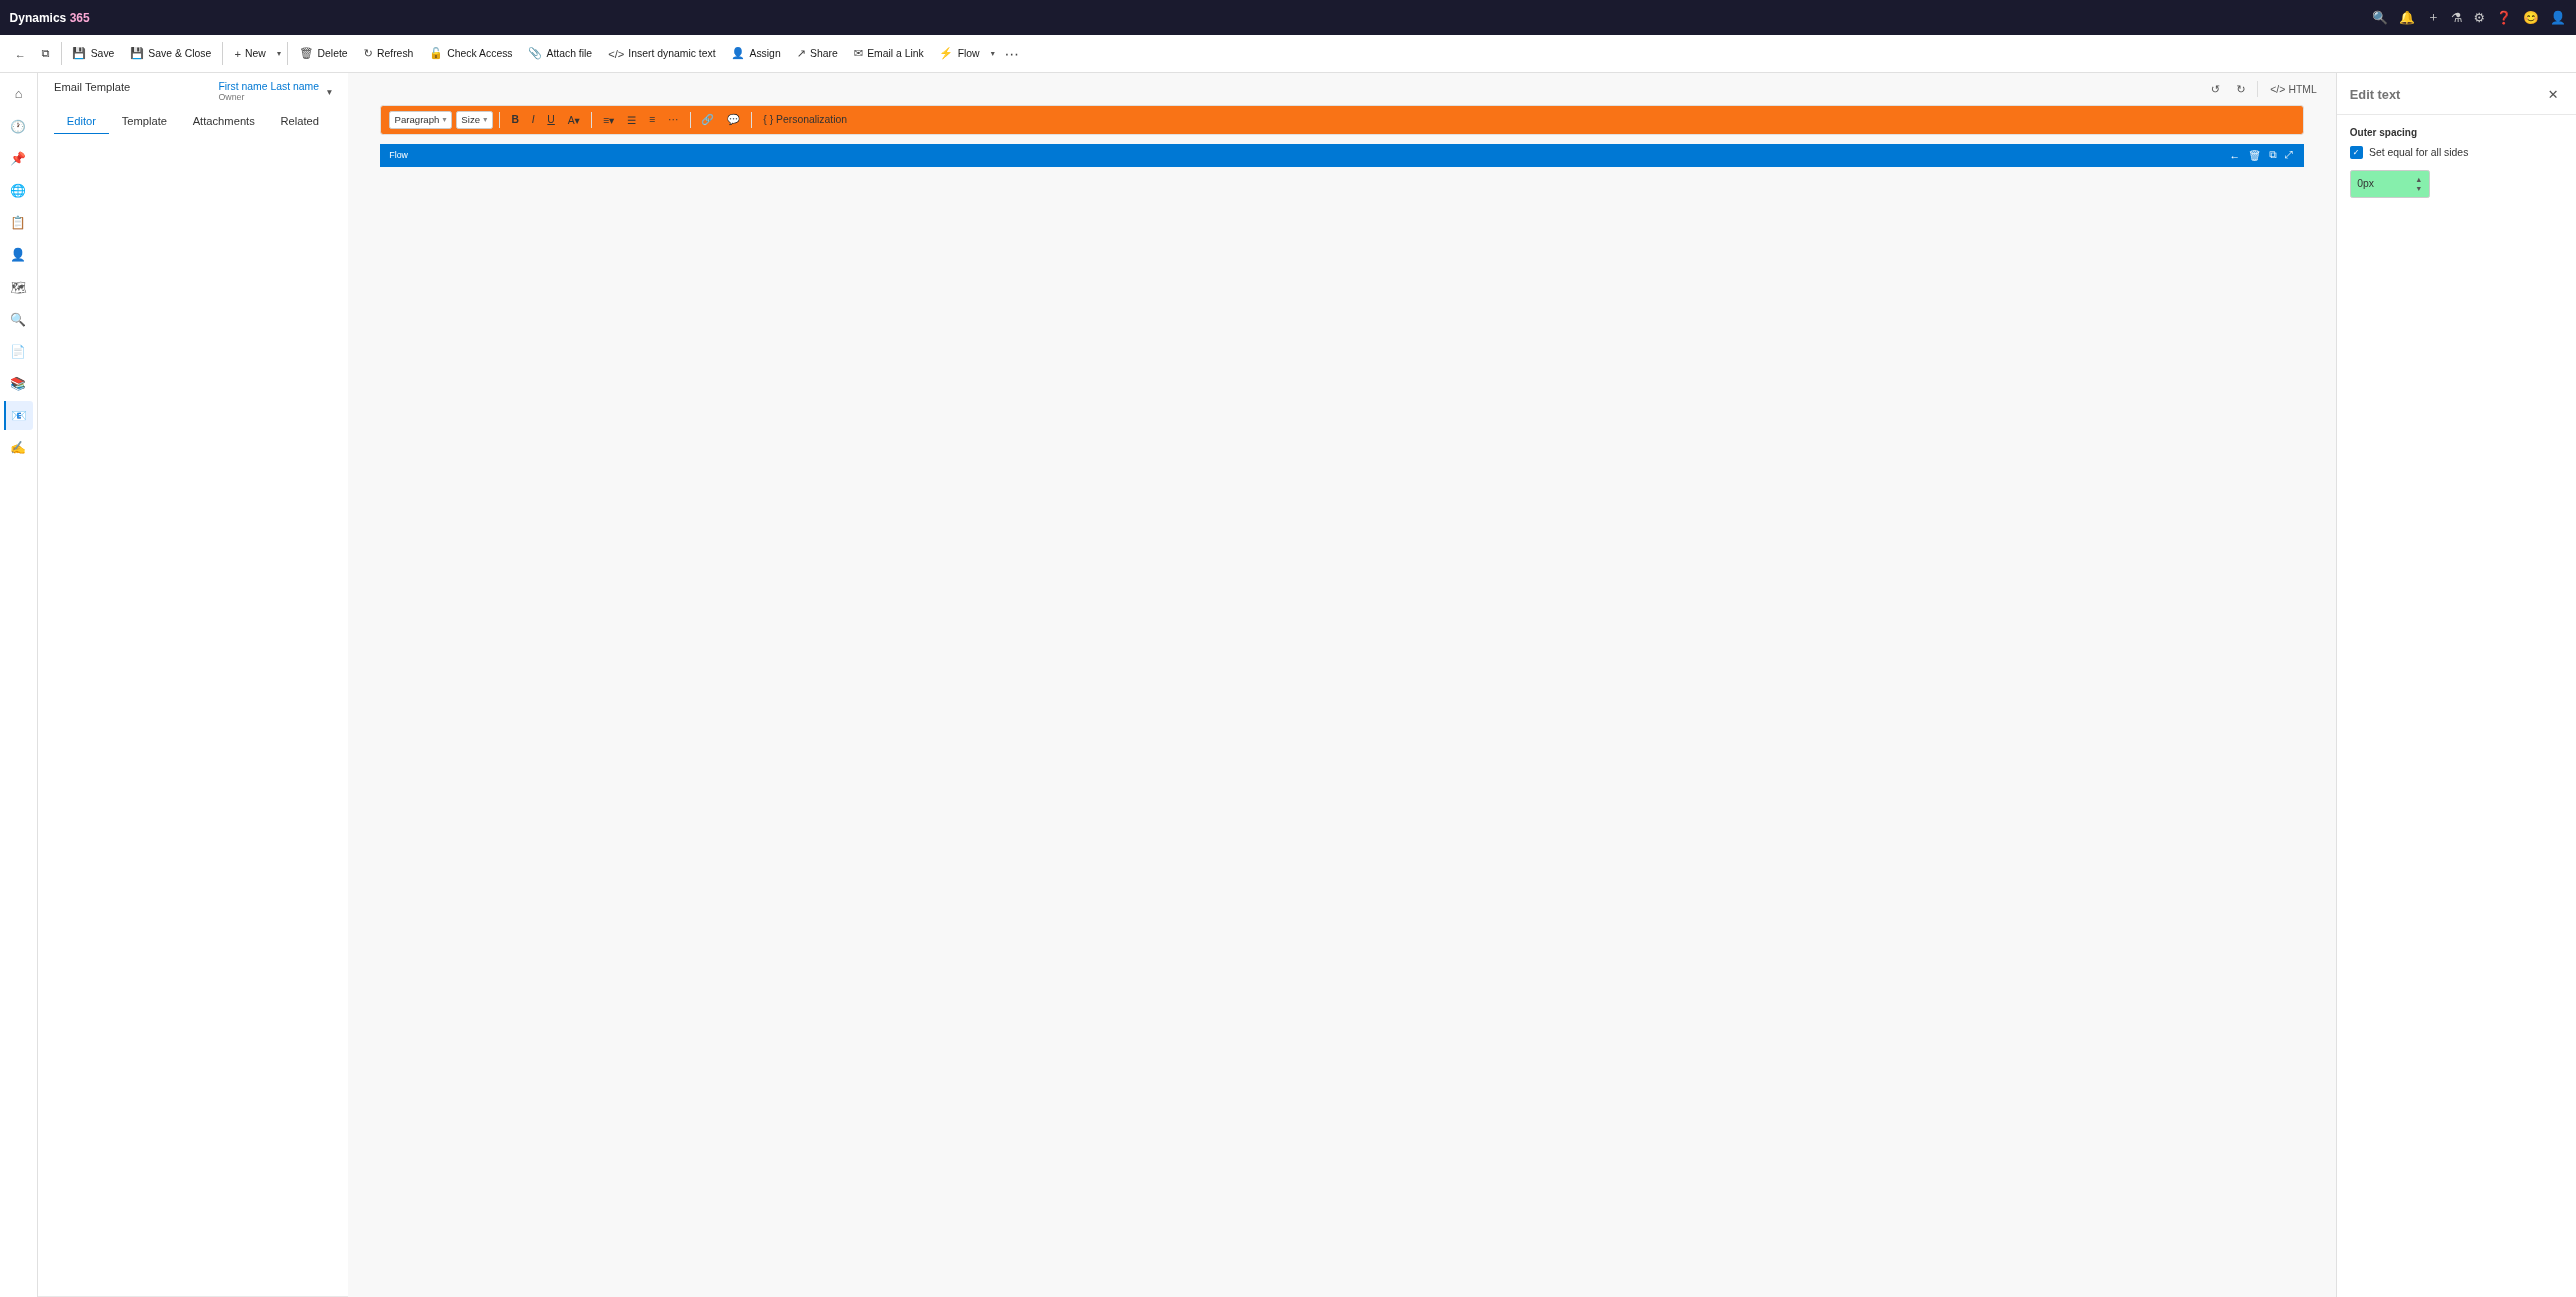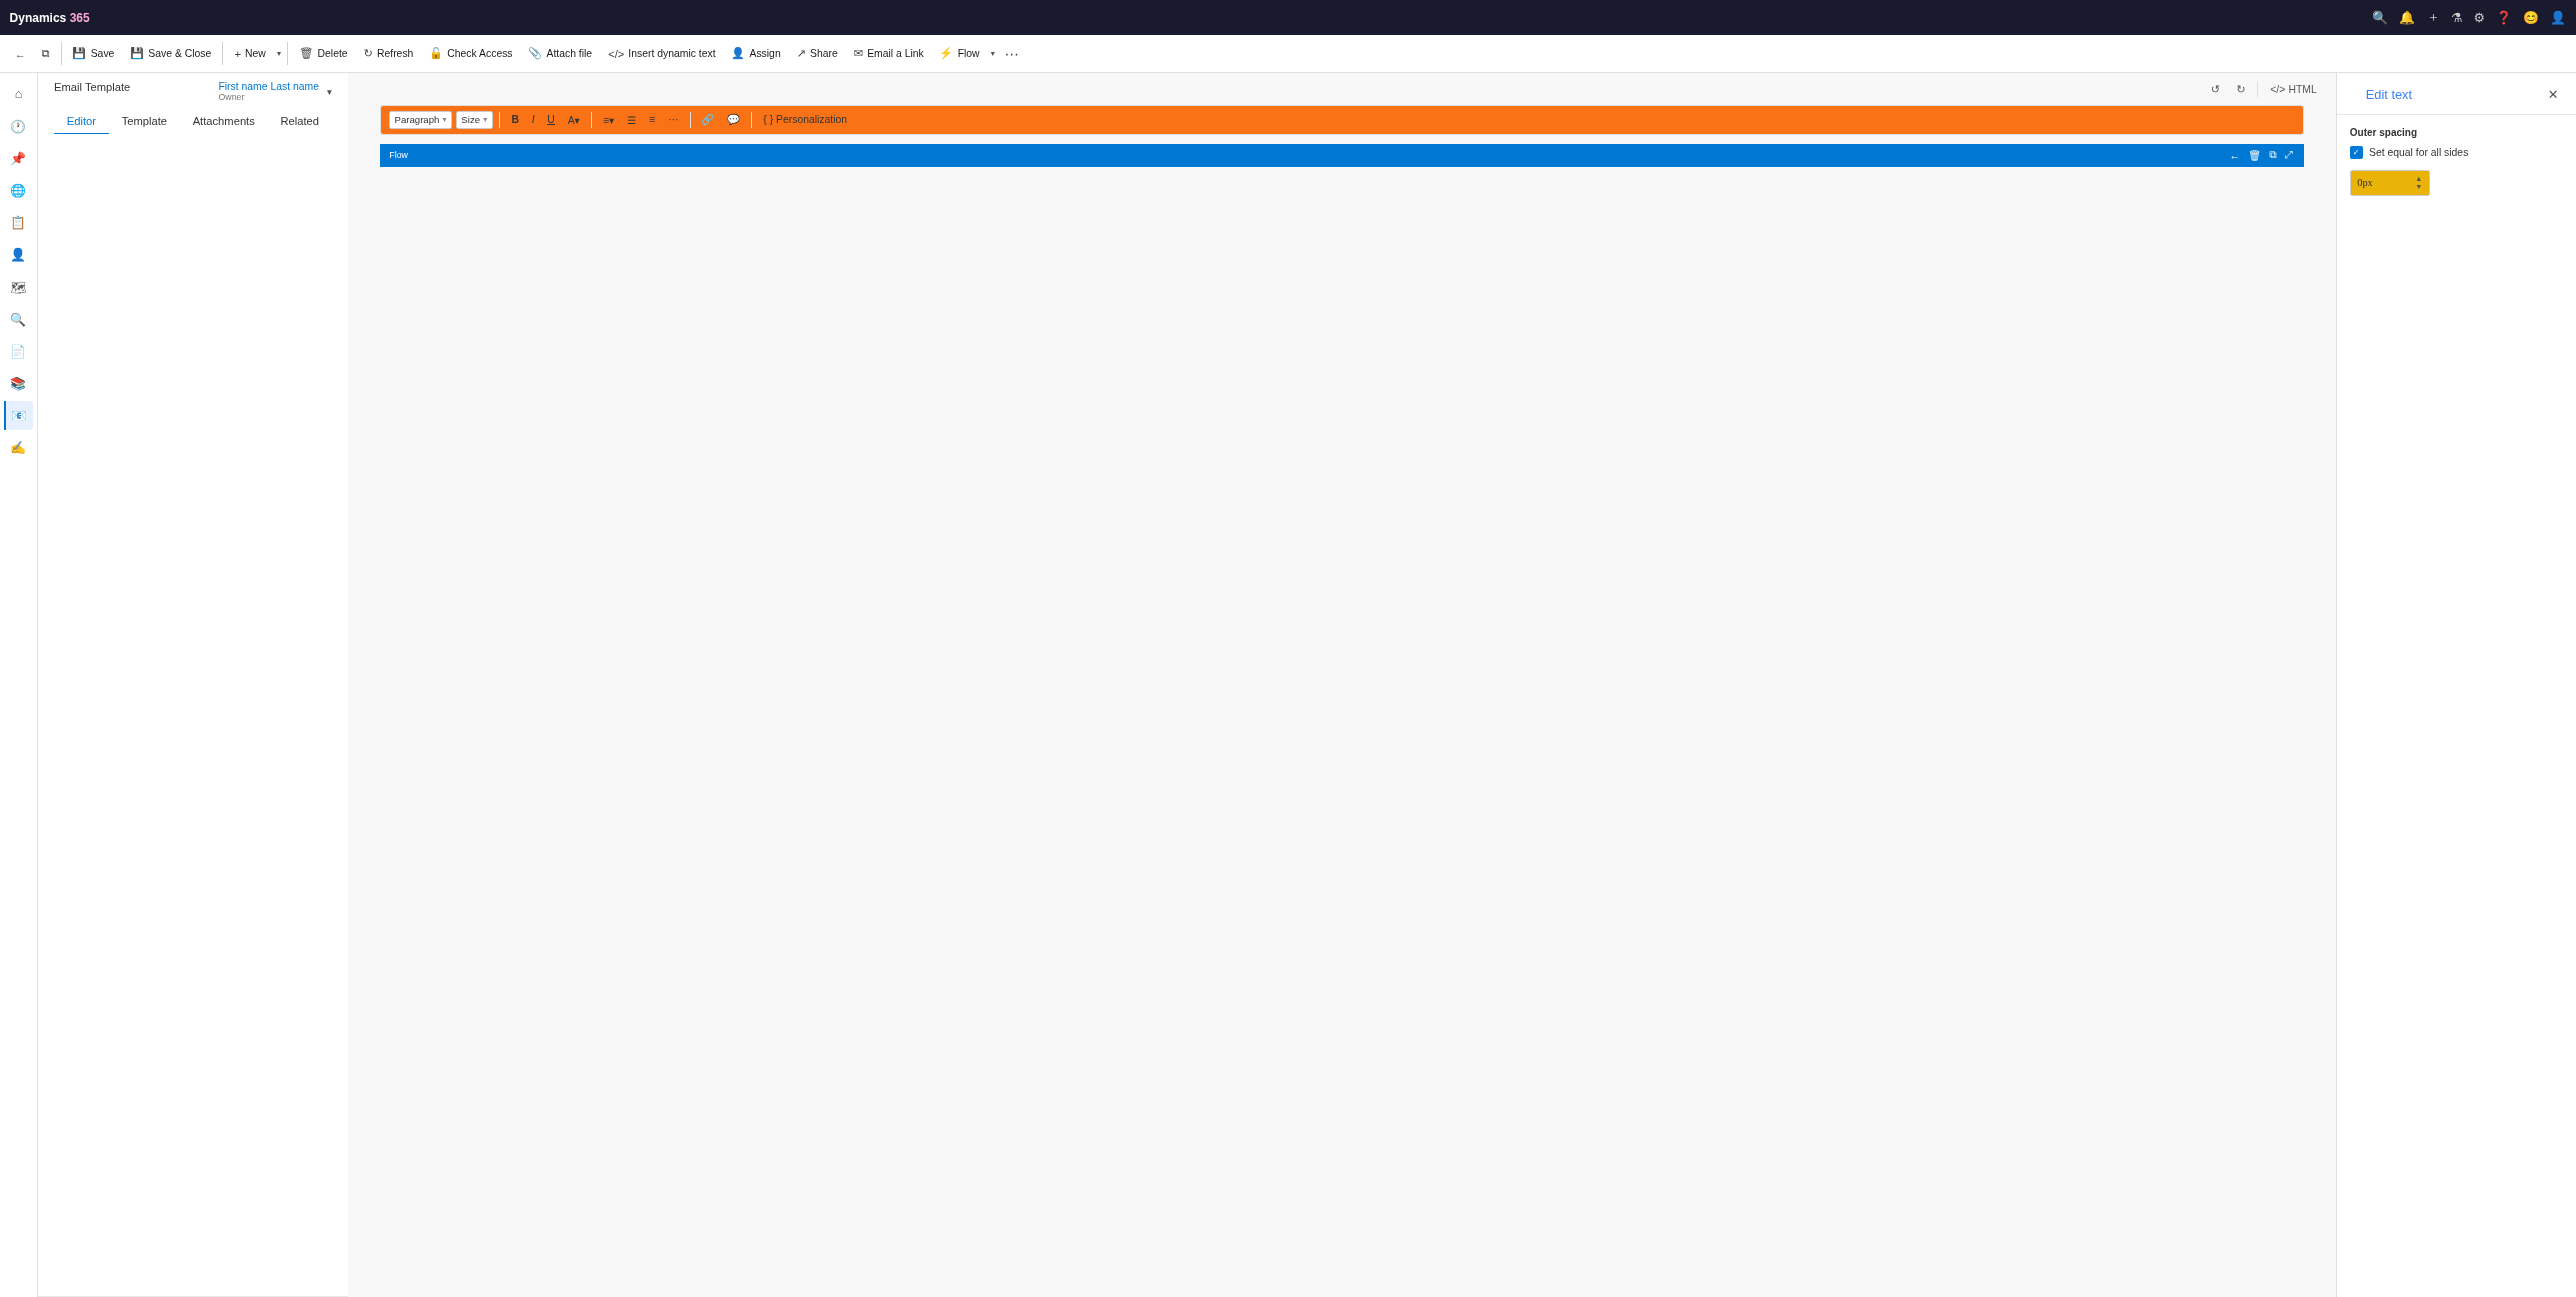--- a/index.html
+++ b/index.html
@@ -303,23 +303,22 @@
     }
     .right-panel-header {
       display: flex;
       align-items: center;
       justify-content: space-between;
       padding: 12.8px 12.8px 9.6px 12.8px;
       border-bottom: 0.8px solid #e8e8e8;
     }
     .right-panel-title {
       font-size: 12.8px;
-      font-weight: 400;
-      color: #3b82f6;
-      margin-left: 16px;
+      font-weight: 700;
+      color: #737373;
     }
     .close-btn {
       background: none;
       border: none;
       cursor: pointer;
       font-size: 12.8px;
       color: #555;
       padding: 1.6px 4.8px;
     }
     .right-panel-body {
@@ -351,24 +350,23 @@
     .checkbox-check { color: #fff; font-size: 8px; }
     .checkbox-label { font-size: 10.4px; color: #333; }
     .spacing-input {
       display: flex;
       align-items: center;
       border: 0.8px solid #ccc;
       border-radius: 2.4px;
       padding: 3.2px 6.4px;
       font-size: 10.4px;
       color: #333;
-      background: #eab308;
+      background: #86efac;
       width: 80px;
       justify-content: space-between;
-      font-family: Liberation Serif, serif;
     }
     .spacing-arrows { display: flex; flex-direction: column; gap: 0.8px; color: #555; font-size: 7.2px; }
   </style>
 </head>
 <body>
 
 <div class="topbar">
   <span class="topbar-logo">
     Dynamics <span>365</span>
   </span>

